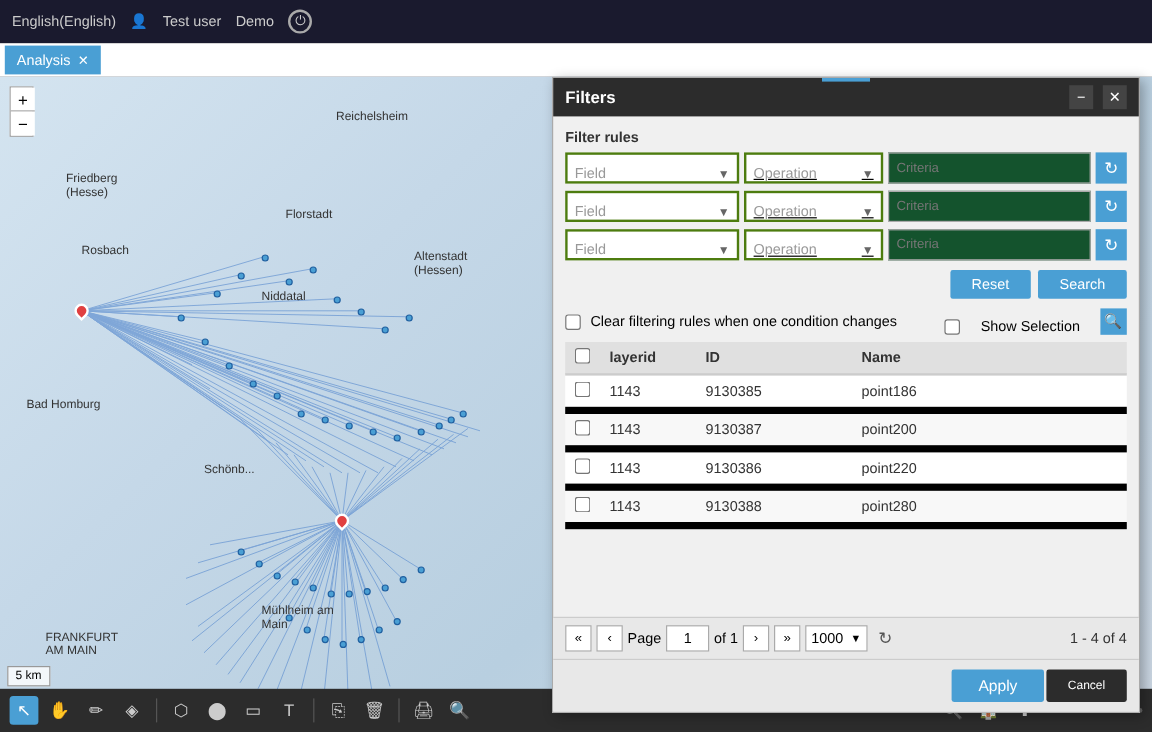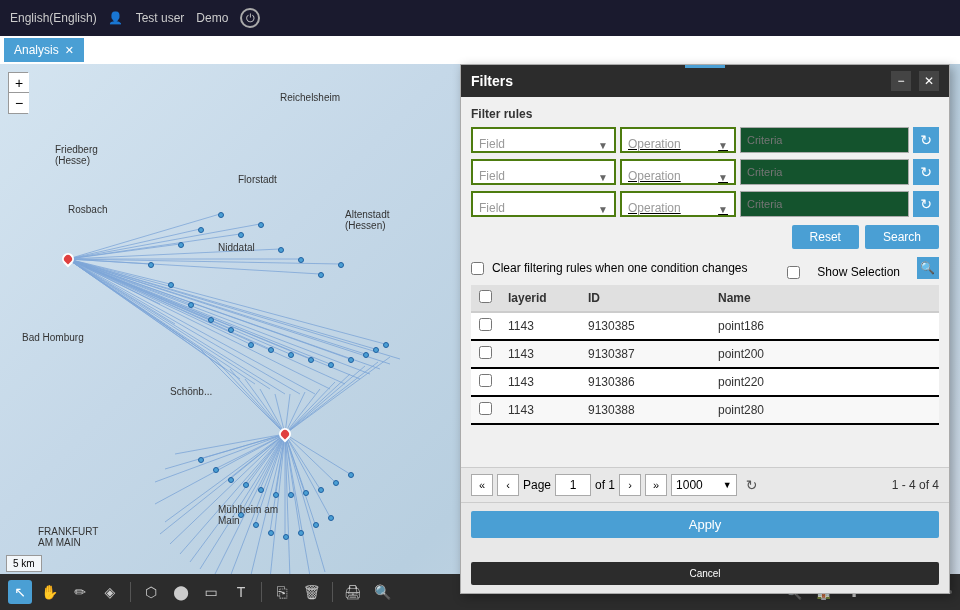--- a/index.html
+++ b/index.html
@@ -142,21 +142,21 @@
       width: 22px; height: 22px; background: #4a9fd4; display: flex; align-items: center;
       justify-content: center; color: #fff; font-size: 12px; cursor: pointer;
     }
 
     
     .filter-table { width: 100%; border-collapse: collapse; font-size: 12px; }
     .filter-table th {
       background: #e0e0e0; border-bottom: 2px solid #ccc; padding: 5px 8px; text-align: left;
       font-weight: bold; color: #333;
     }
-    .filter-table td { padding: 5px 8px; border-bottom: 2px solid #000000; color: #333; }
+    .filter-table td { padding: 5px 8px; border-bottom: 6px solid #000000; color: #333; }
     .filter-table tr:nth-child(even) td { background: #f8f8f8; }
     .filter-table tr:nth-child(odd) td { background: #fff; }
     .filter-table th:first-child, .filter-table td:first-child { width: 28px; }
     .filter-table th:nth-child(2), .filter-table td:nth-child(2) { width: 80px; }
     .filter-table th:nth-child(3), .filter-table td:nth-child(3) { width: 130px; }
 
     
     .pagination {
       display: flex; align-items: center; gap: 4px; padding: 6px 10px;
       background: #e8e8e8; border-top: 1px solid #ccc; font-size: 12px;
@@ -164,32 +164,32 @@
     .page-btn {
       width: 22px; height: 22px; border: 1px solid #aaa; background: #fff; cursor: pointer;
       display: flex; align-items: center; justify-content: center; font-size: 11px;
     }
     .page-input {
       width: 36px; height: 22px; border: 1px solid #aaa; text-align: center;
       font-size: 12px; background: #fff;
     }
     .page-size-select {
       height: 22px; border: 1px solid #aaa; font-size: 12px; background: #fff;
-      display: flex; align-items: center; padding: 0 4px; gap: 20px; cursor: pointer;
+      display: flex; align-items: center; padding: 0 4px; gap: 6px; cursor: pointer;
     }
     .page-count { margin-left: auto; font-size: 12px; color: #333; }
     .refresh-btn {
       width: 22px; height: 22px; border: none; background: transparent; cursor: pointer;
       display: flex; align-items: center; justify-content: center; font-size: 14px; color: #555;
     }
 
     
     .filter-footer {
-      display: flex; justify-content: flex-end; gap: 24px; padding: 8px 10px;
-      background: #e8e8e8; border-top: 1px solid #ccc; flex-direction: column;
+      display: flex; justify-content: flex-end; gap: 2px; padding: 8px 10px;
+      background: #e8e8e8; border-top: 1px solid #ccc;
     }
     .btn-apply {
       background: #4a9fd4; color: #fff; border: none; padding: 6px 22px;
       font-size: 13px; cursor: pointer; border-radius: 2px;
     }
     .btn-cancel {
       background: #2c2c2c; color: #fff; border: none; padding: 6px 18px;
       font-size: 10px; cursor: pointer; border-radius: 2px;
     }
 

